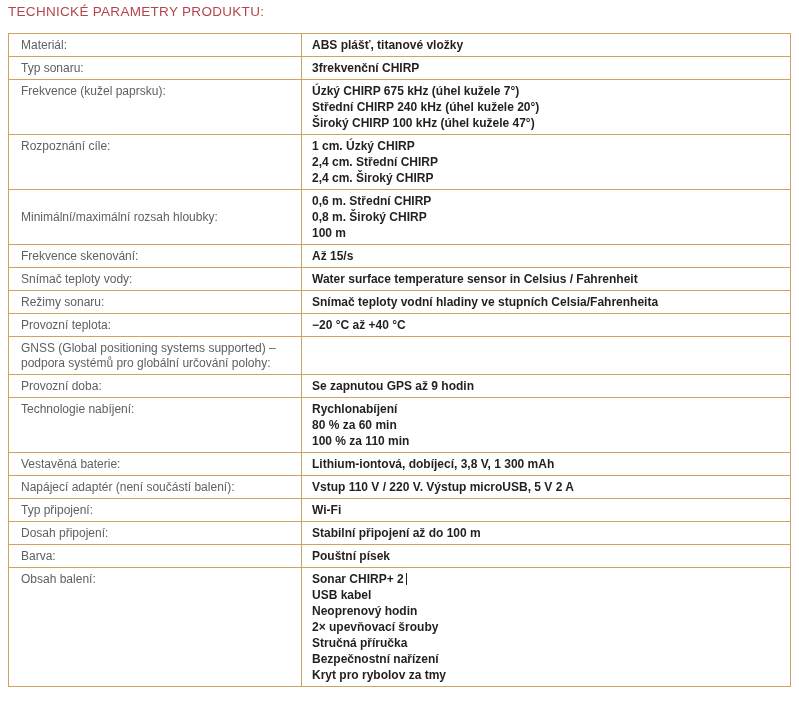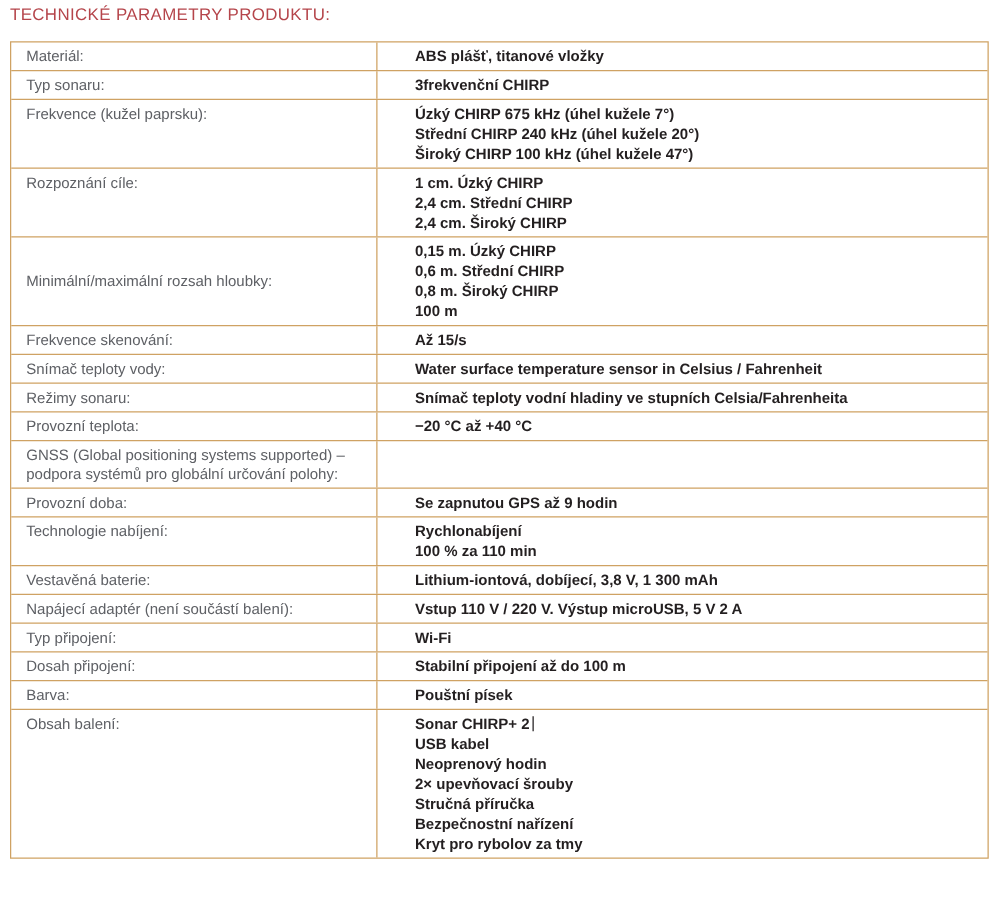--- a/index.html
+++ b/index.html
@@ -40,21 +40,21 @@
   .lc.mid { display: flex; align-items: center; padding-top: 0; padding-bottom: 0; }
   .vc {
     flex: 1;
     box-sizing: border-box;
     padding: 3px 8px 3px 10px;
     color: #231f20;
     font-weight: bold;
     font-size: 12px;
     line-height: 16px;
   }
-  .ln { white-space: nowrap; margin-left: 20px; }
+  .ln { white-space: nowrap; }
   .caret {
     display: inline-block;
     width: 1px; height: 12px;
     background: #231f20;
     margin-left: 2px;
     vertical-align: -2px;
   }
 </style>
 </head>
 <body>
@@ -91,21 +91,20 @@
     <div class="vc">
       <div class="ln">1 cm. Úzký CHIRP</div>
       <div class="ln">2,4 cm. Střední CHIRP</div>
       <div class="ln">2,4 cm. Široký CHIRP</div>
     </div>
   </div>
 
   <div class="row">
     <div class="lc mid">Minimální/maximální rozsah hloubky:</div>
     <div class="vc">
-      <div class="ln">0,15 m. Úzký CHIRP</div>
       <div class="ln">0,6 m. Střední CHIRP</div>
       <div class="ln">0,8 m. Široký CHIRP</div>
       <div class="ln">100 m</div>
     </div>
   </div>
 
   <div class="row">
     <div class="lc">Frekvence skenování:</div>
     <div class="vc">
       <div class="ln">Až 15/s</div>
@@ -141,20 +140,21 @@
     <div class="lc">Provozní doba:</div>
     <div class="vc">
       <div class="ln">Se zapnutou GPS až 9 hodin</div>
     </div>
   </div>
 
   <div class="row">
     <div class="lc">Technologie nabíjení:</div>
     <div class="vc">
       <div class="ln">Rychlonabíjení</div>
+      <div class="ln">80 % za 60 min</div>
       <div class="ln">100 % za 110 min</div>
     </div>
   </div>
 
   <div class="row">
     <div class="lc">Vestavěná baterie:</div>
     <div class="vc">
       <div class="ln">Lithium-iontová, dobíjecí, 3,8 V, 1 300 mAh</div>
     </div>
   </div>

